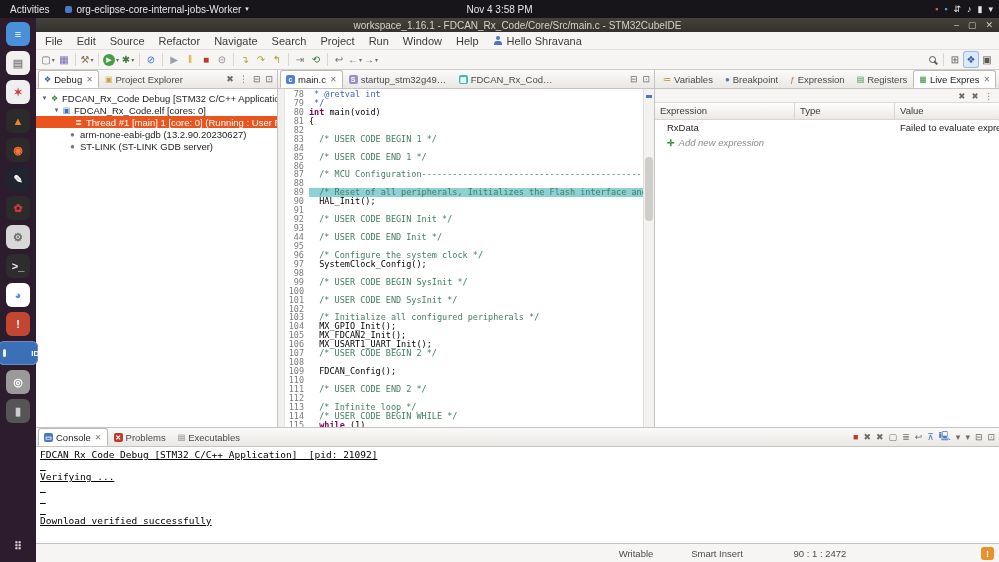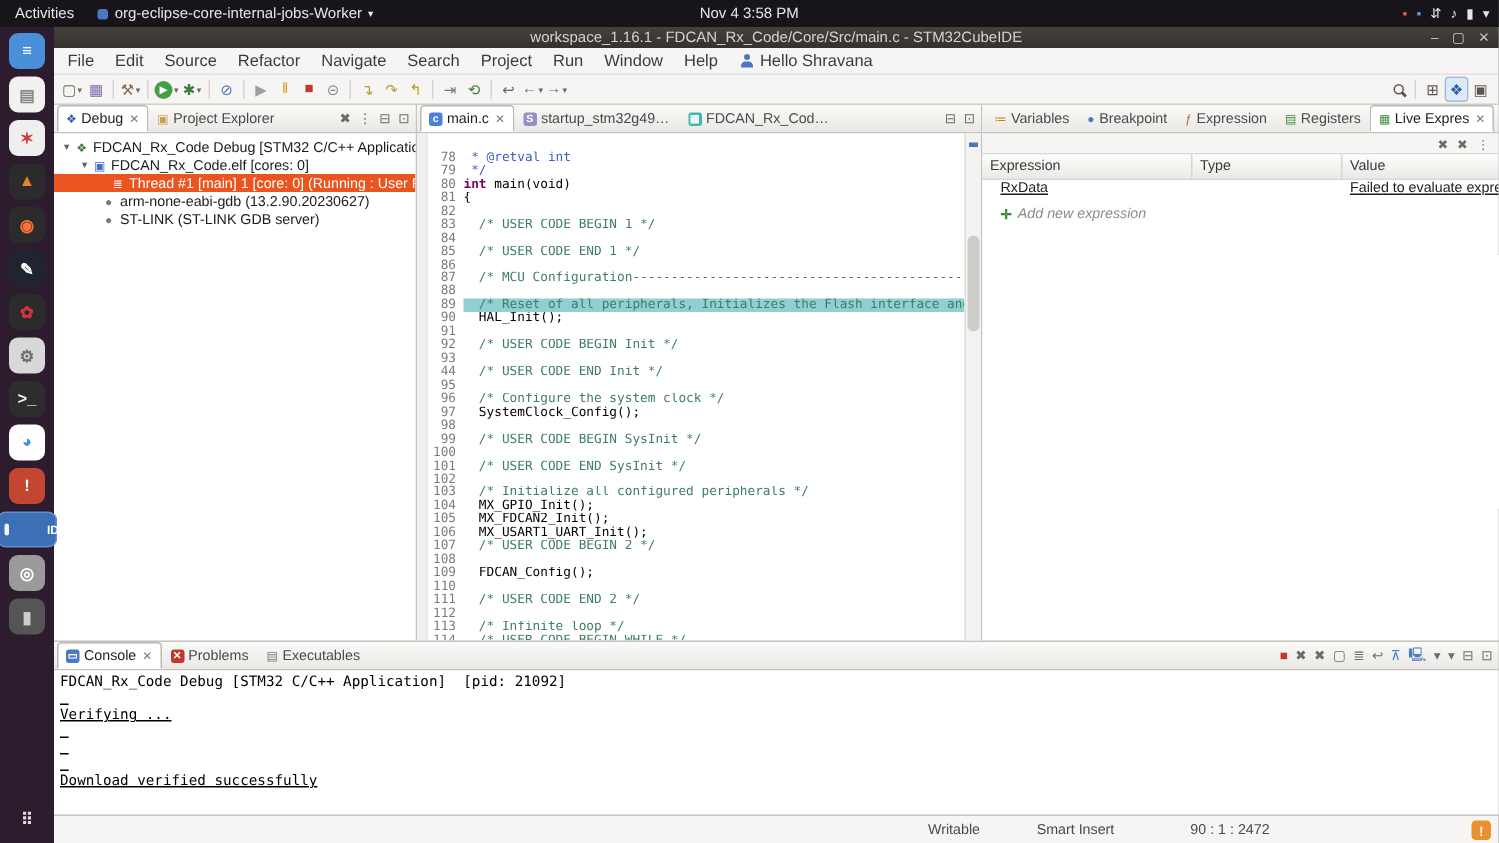--- a/index.html
+++ b/index.html
@@ -76,21 +76,21 @@
   #debug-tree{flex:1;background:#fff;font-size:9.5px;padding-top:3px;overflow:hidden;}
   .trow{display:flex;align-items:center;height:12px;white-space:nowrap;color:#1c1c1c;}
   .trow .arrow{width:9px;font-size:7px;color:#5c5c5c;text-align:center;flex:0 0 auto;}
   .trow .ticon2{width:11px;text-align:center;font-size:8px;flex:0 0 auto;margin-right:2px;}
   .trow.selected{background:#e9541f;color:#fff;}
   .trow.selected .arrow,.trow.selected .ticon2{color:#fff !important;}
 
   
   #editor-body{flex:1;display:flex;min-height:0;background:#fff;}
   #gutter-ann{width:7px;background:#f1f0ee;border-right:1px solid #e5e3e0;flex:0 0 auto;}
-  #code-scroll{flex:1;overflow:hidden;padding-top:1px;margin-top:11px;}
+  #code-scroll{flex:1;overflow:hidden;padding-top:1px;}
   .cl{display:flex;height:8.95px;font:8.5px/8.95px "DejaVu Sans Mono",monospace;white-space:pre;}
   .cl .ln{width:24px;flex:0 0 auto;text-align:right;padding-right:5px;color:#7b7b7b;}
   .cl .ct{flex:1;overflow:hidden;}
   .cl.hl .ct{background:#8ed0d4;}
   .tk-kw{color:#7f0055;font-weight:bold;}
   .tk-com{color:#3f7f5f;}
   .tk-doc{color:#3f5fbf;}
   .tk-plain{color:#000;}
   #editor-vscroll{width:11px;background:#f3f2f0;border-left:1px solid #e0dedb;position:relative;flex:0 0 auto;}
   #editor-thumb{position:absolute;left:1px;right:1px;top:20%;height:19%;background:#cfcdc9;border-radius:4px;}
@@ -99,33 +99,33 @@
   
   #expr-subbar{height:14px;display:flex;justify-content:flex-end;align-items:center;gap:6px;
     padding:0 6px;background:#f6f5f4;border-bottom:1px solid #dcdad6;color:#6f6c67;font-size:8.5px;flex:0 0 auto;}
   #expr-head{display:flex;height:17px;background:linear-gradient(#fdfdfc,#ebe9e6);border-bottom:1px solid #d8d6d2;
     font-size:9.5px;color:#3a3a3a;flex:0 0 auto;}
   .gh-cell{padding:2px 5px;border-right:1px solid #d8d6d2;overflow:hidden;white-space:nowrap;}
   .gh-cell:nth-child(1){width:140px;flex:0 0 auto;}
   .gh-cell:nth-child(2){width:100px;flex:0 0 auto;}
   .gh-cell:nth-child(3){flex:1;border-right:none;}
   #expr-body{flex:1;background:#fff;font-size:9.5px;color:#1c1c1c;overflow:hidden;}
-  .grow{display:flex;height:15px;white-space:nowrap;text-decoration:underline;}
+  .grow{display:flex;height:15px;align-items:center;white-space:nowrap;}
   .gc{padding:0 5px;overflow:hidden;}
   .gc-expr{width:140px;flex:0 0 auto;padding-left:12px;}
   .gc-type{width:100px;flex:0 0 auto;}
   .gc-value{flex:1;}
   #add-expr-row{display:flex;align-items:center;height:15px;padding-left:12px;gap:4px;}
   .plus-icon{color:#2f8f2f;font-size:9px;font-weight:bold;}
   #add-expr-label{color:#8a8a85;font-style:italic;}
 
   
   #console-panel{height:116px;flex:0 0 auto;display:flex;flex-direction:column;border-top:1px solid #c6c4c0;background:#f6f5f4;}
   #console-body{flex:1;background:#fff;overflow:hidden;padding:2px 4px;}
-  #console-title{font:9.5px/11px "DejaVu Sans Mono",monospace;color:#000;height:11px;white-space:pre;}
+  #console-title{font:9.5px/11px "DejaVu Sans Mono",monospace;color:#000;height:11px;white-space:pre;text-decoration:underline;}
   .console-line{font:9.5px/11px "DejaVu Sans Mono",monospace;color:#000;height:11px;white-space:pre;text-decoration:underline;}
 
   
   #status-bar{height:19px;flex:0 0 auto;display:flex;align-items:center;font-size:9.5px;color:#4a4a48;
     background:#f6f5f4;border-top:1px solid #c6c4c0;position:relative;}
   #sb-writable{position:absolute;left:560px;width:80px;text-align:center;}
   #sb-insert{position:absolute;left:638px;width:86px;text-align:center;}
   #sb-position{position:absolute;left:736px;width:96px;text-align:center;}
   #sb-notif{position:absolute;right:5px;top:3px;width:13px;height:13px;border-radius:3px;background:#e8912d;
     color:#fff;font-size:9px;display:flex;align-items:center;justify-content:center;font-weight:bold;}

